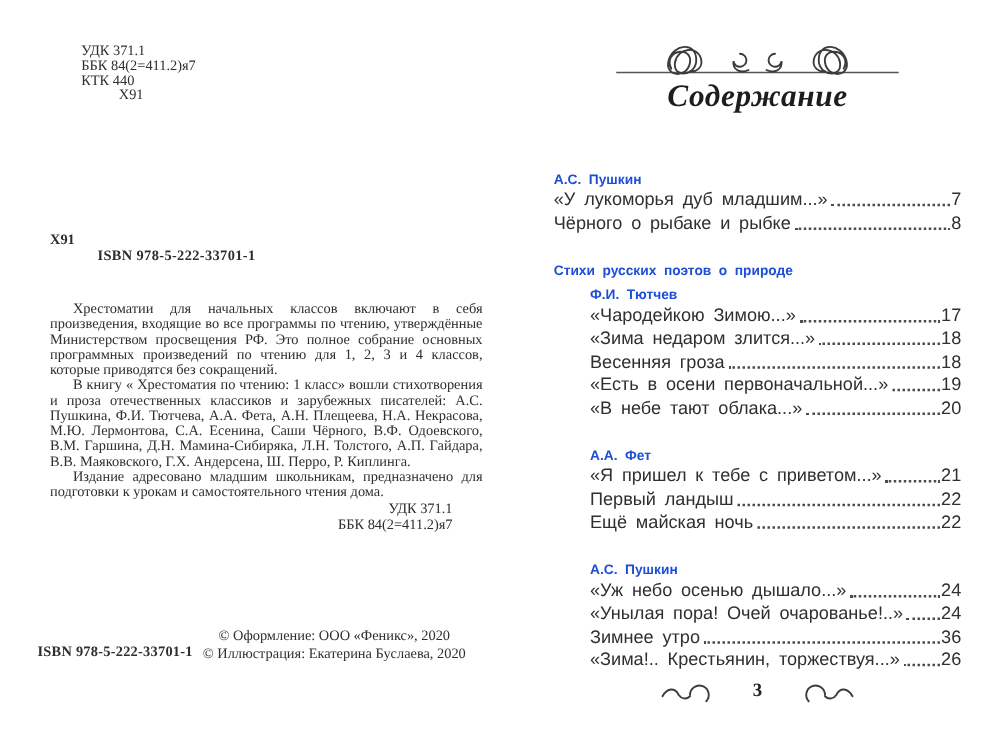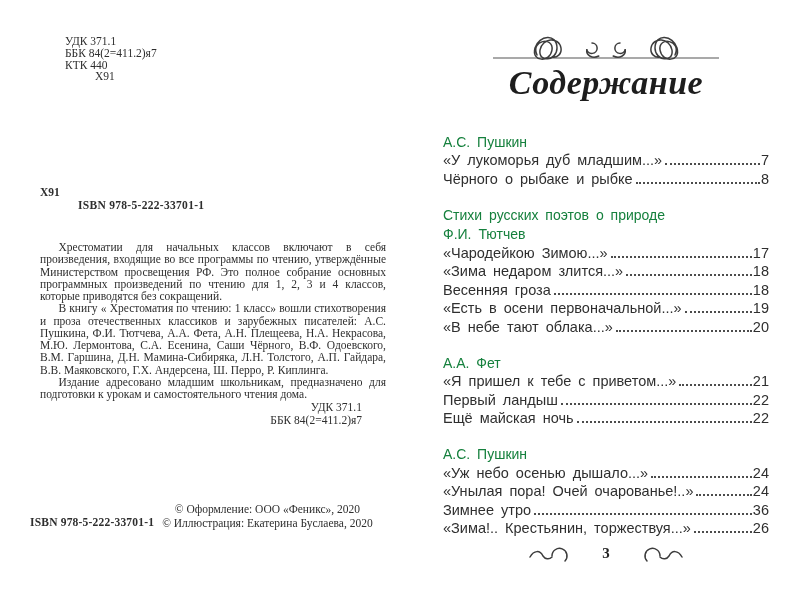--- a/index.html
+++ b/index.html
@@ -22,34 +22,34 @@
   .codes-repeat{margin-top:1px;text-align:right;padding-right:24px;line-height:13px;}
   .colophon{position:absolute;left:0;top:503px;width:356px;font-size:11.5px;line-height:13.5px;display:flex;align-items:flex-end;}
   .colophon-isbn{font-weight:bold;white-space:nowrap;letter-spacing:.2px;padding-bottom:1px;}
   .copyrights{margin-left:8px;}
   .copyrights div{white-space:nowrap;text-align:center;}
   
   .right-page{position:absolute;left:443px;top:0;width:326px;height:599px;}
   .flourish{position:absolute;left:48px;top:34px;width:230px;height:28px;}
   .contents-title{
     position:absolute;left:0;top:64px;width:326px;text-align:center;
-    font-size:34px;font-weight:bold;font-style:italic;color:#1d1d1d;
+    font-size:25px;font-weight:bold;font-style:italic;color:#1d1d1d;
     font-family:"Liberation Serif", serif;letter-spacing:.5px;
   }
   .toc{
     position:absolute;left:0;top:131px;width:326px;
     font-family:"Liberation Sans", sans-serif;font-size:14.5px;color:#2f2f2f;
     word-spacing:3px;
   }
   .toc-row{display:flex;align-items:flex-end;height:18.6px;}
   .toc-row .t{white-space:nowrap;}
   .toc-row .dots{flex:1;border-bottom:2px dotted #4c4c4c;margin:0 1px 3px 3px;}
   .toc-row .pg{white-space:nowrap;}
-  .toc-head{font-weight:normal;font-size:14px;color:#15803d;height:18.6px;display:flex;align-items:flex-end;white-space:nowrap;}
-  .i1{}
+  .toc-head{font-weight:bold;font-size:11px;color:#1d4ed8;height:18.6px;display:flex;align-items:flex-end;white-space:nowrap;}
+  .i1{margin-left:29px;}
   .mt-section{margin-top:18px;}
   .mt-author{margin-top:17px;}
   .toc-footer{
     position:absolute;left:0;top:543px;width:326px;
     display:flex;justify-content:center;align-items:center;gap:30px;
   }
   .folio{font-family:"Liberation Serif", serif;font-weight:bold;font-size:15px;color:#222;}
   .swirl{width:44px;height:20px;}
   .swirl.mirror{transform:scaleX(-1);}
   svg .ink{stroke:#3c3c3c;fill:none;stroke-width:1.5;stroke-linecap:round;}

